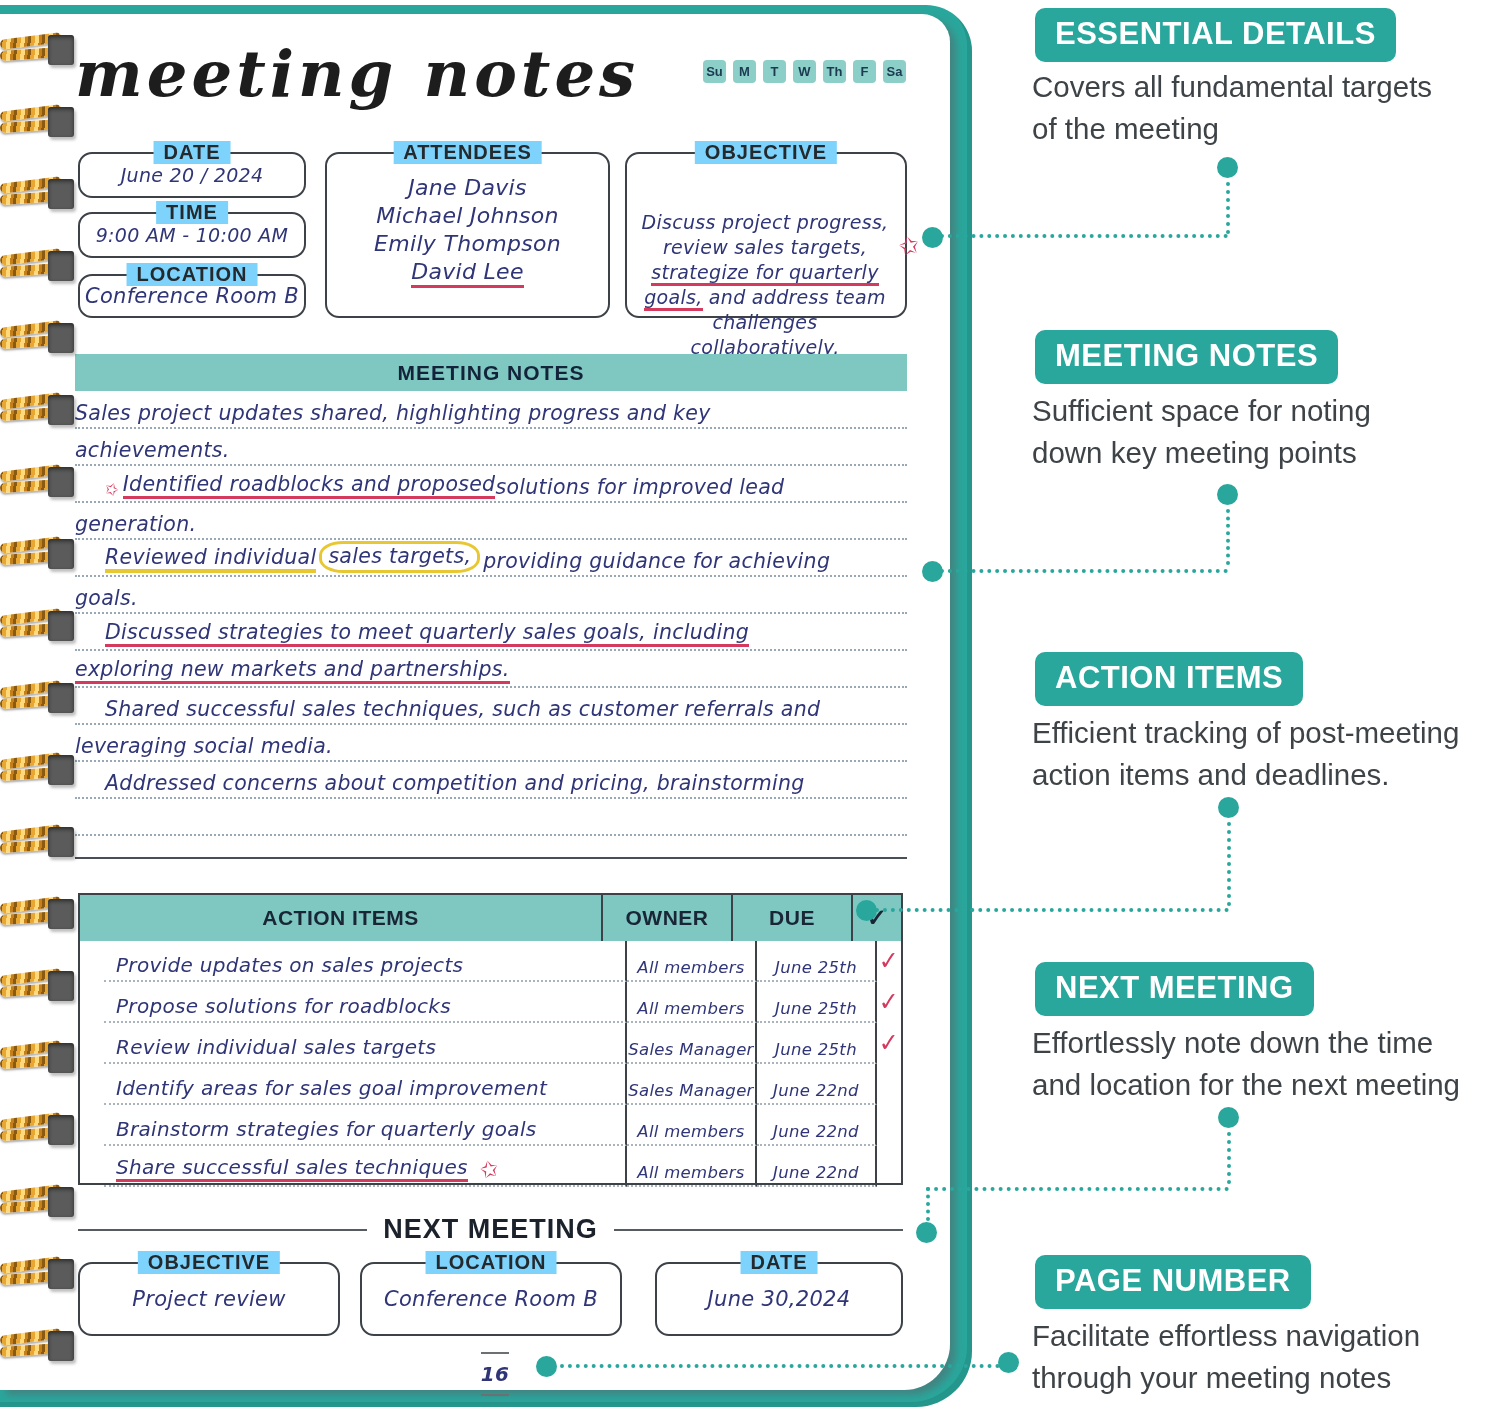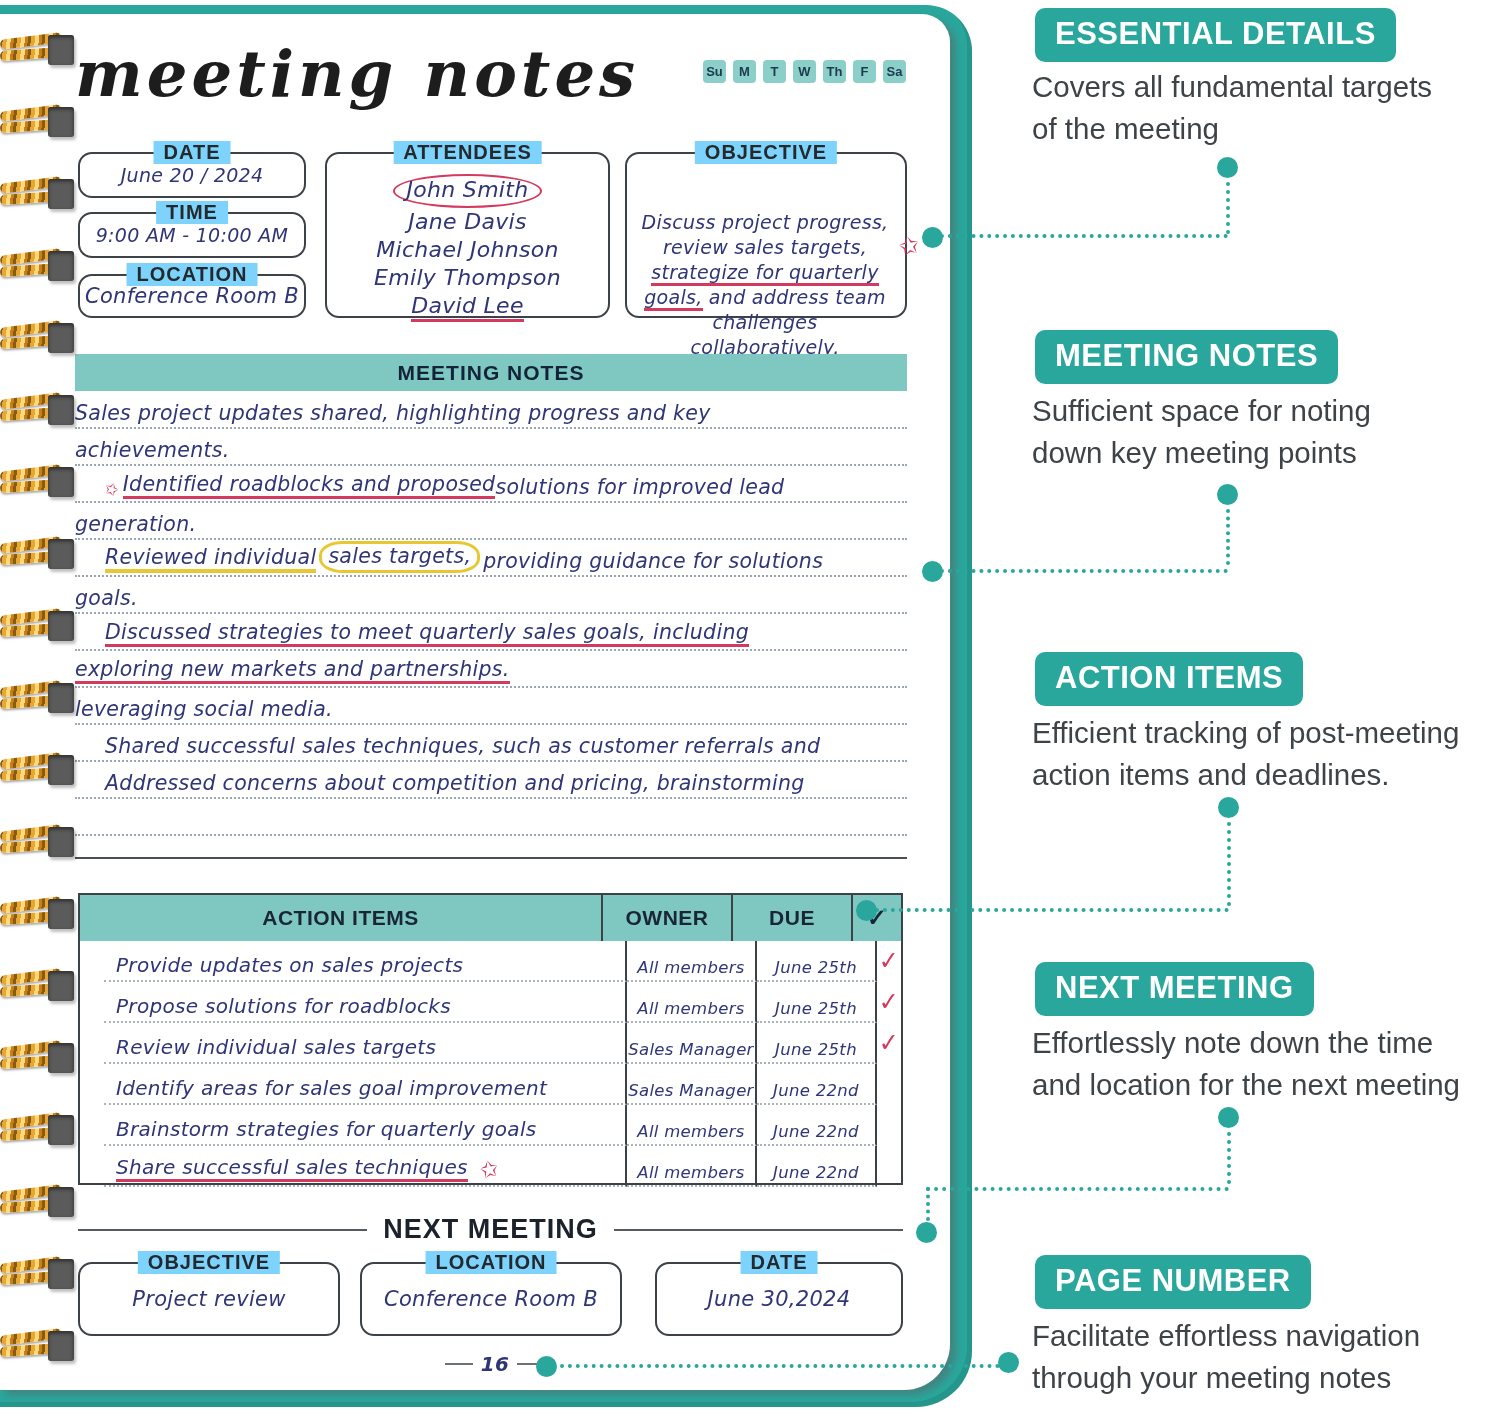--- a/index.html
+++ b/index.html
@@ -86,21 +86,21 @@
                font-style:normal;transform:rotate(-4deg);}
 
   
   .nm-head{position:absolute;left:78px;top:1214px;width:825px;display:flex;align-items:center;gap:16px;}
   .nm-line{flex:1;height:2px;background:#565b60;}
   .nm-title{font-weight:700;font-size:27px;letter-spacing:1px;color:#1b222b;white-space:nowrap;}
   .nm-box .fval{font-size:21px;}
 
   
   .pagenum{position:absolute;left:415px;top:1352px;width:160px;display:flex;align-items:center;
-           justify-content:center;gap:8px;}
+           justify-content:center;gap:8px;flex-direction:column;}
   .pn-dash{width:28px;height:2px;background:#6b7075;}
   .pn-num{font-size:20px;font-weight:700;}
 
   
   .badge{position:absolute;background:var(--accent);color:#fff;font-weight:700;font-size:31px;
          letter-spacing:.5px;padding:8px 20px 10px;border-radius:10px;white-space:nowrap;}
   .desc{position:absolute;font-size:29.5px;line-height:1.43;color:#3e4347;}
 
   
   .cdot{position:absolute;width:21px;height:21px;border-radius:50%;background:var(--accent);z-index:40;}
@@ -232,21 +232,20 @@
   <div class="fval hand">9:00 AM - 10:00 AM</div>
 </div>
 <div class="fbox" style="left:78px;top:274px;width:228px;height:44px">
   <div class="flabel">LOCATION</div>
   <div class="fval hand" style="font-size:21px">Conference Room B</div>
 </div>
 
 <div class="fbox" style="left:325px;top:152px;width:285px;height:166px">
   <div class="flabel">ATTENDEES</div>
   <div class="att-list hand">
-    <div class="att-row"><span class="circle-red">John Smith</span></div>
     <div class="att-row">Jane Davis</div>
     <div class="att-row">Michael Johnson</div>
     <div class="att-row">Emily Thompson</div>
     <div class="att-row"><span class="ul-red-att">David Lee</span></div>
   </div>
 </div>
 
 <div class="fbox" style="left:625px;top:152px;width:282px;height:166px">
   <div class="flabel">OBJECTIVE</div>
   <div class="obj-text hand">
@@ -269,36 +268,36 @@
       <span class="mini-star">✩</span>
       <span class="ul-red">Identified roadblocks and proposed</span>
       <span> solutions for improved lead</span>
     </div>
   <div class="nline">
       <span>generation.</span>
     </div>
   <div class="nline ind">
       <span class="ul-yellow">Reviewed individual</span>
       <span class="circ-yellow">sales targets,</span>
-      <span> providing guidance for solutions</span>
+      <span> providing guidance for achieving</span>
     </div>
   <div class="nline">
       <span>goals.</span>
     </div>
   <div class="nline ind">
       <span class="ul-red">Discussed strategies to meet quarterly sales goals, including</span>
     </div>
   <div class="nline">
       <span class="ul-red">exploring new markets and partnerships.</span>
     </div>
-  <div class="nline">
-      <span>leveraging social media.</span>
-    </div>
   <div class="nline ind">
       <span>Shared successful sales techniques, such as customer referrals and</span>
+    </div>
+  <div class="nline">
+      <span>leveraging social media.</span>
     </div>
   <div class="nline ind">
       <span>Addressed concerns about competition and pricing, brainstorming</span>
     </div>
   <div class="nline"></div>
 </div>
 <div class="divider"></div>
 
 <div class="atable">
   <div class="thead">

